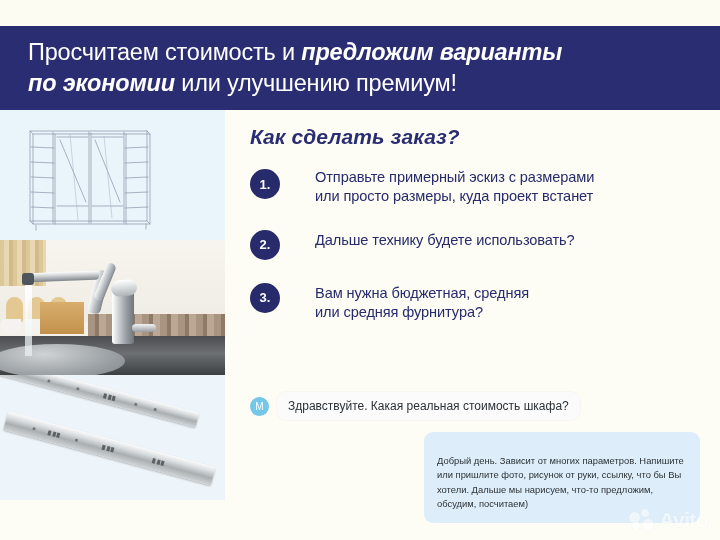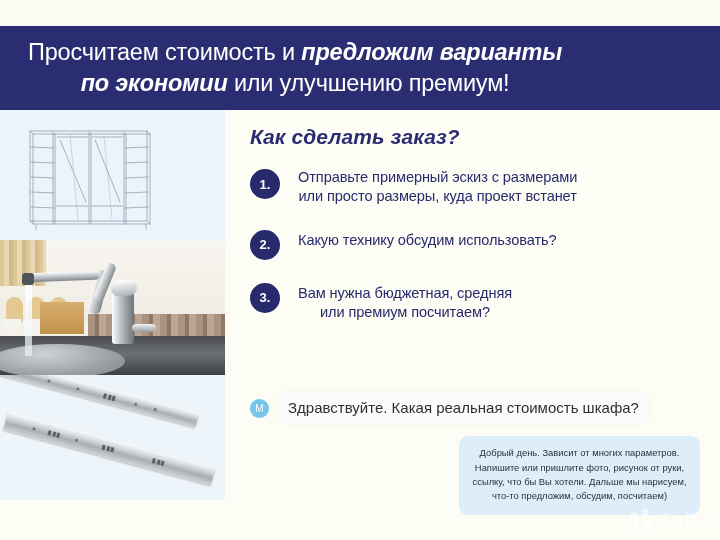--- a/index.html
+++ b/index.html
@@ -6,21 +6,20 @@
   html, body {
     width: 720px; height: 540px;
     overflow: hidden;
     font-family: "Liberation Sans", sans-serif;
     background: #ffffff;
   }
   #page {
     position: relative;
     width: 720px; height: 540px;
     background: #15803d;
-    text-align: center;
   }
 
   
   .top-strip {
     position: absolute; left: 0; top: 0;
     width: 720px; height: 26px;
     background: #fdfcf2;
   }
 
   
@@ -187,21 +186,21 @@
     width: 30px; height: 30px;
     border-radius: 50%;
     background: #272a6b;
     color: #ffffff;
     font-size: 13px;
     font-weight: bold;
     display: flex; align-items: center; justify-content: center;
     margin-top: 1px;
   }
   .step-text {
-    margin-left: 18px;
+    margin-left: 35px;
     color: #272a6b;
     font-size: 14.6px;
     line-height: 1.33;
     white-space: pre-line;
     letter-spacing: -0.1px;
     padding-top: 2px;
   }
   .step-1 .step-text { padding-top: 0; }
 
   
@@ -214,30 +213,30 @@
     color: #ffffff;
     font-size: 10px;
     display: flex; align-items: center; justify-content: center;
   }
   .bubble-in {
     margin-left: 8px;
     background: #fbfbfb;
     border-radius: 9px;
     padding: 6px 11px;
     color: #2c3136;
-    font-size: 15px;
+    font-size: 12px;
     line-height: 1.35;
     box-shadow: 0 0 0 1px rgba(0,0,0,.025);
   }
   .msg-out { display: flex; justify-content: flex-end; margin-top: 12px; }
   .bubble-out {
-    width: 241px;
+    width: 276px;
     background: #ddeefa;
     border-radius: 9px;
-    padding: 10px 13px 12px 13px;
+    padding: 22px 13px 12px 13px;
     color: #2c3136;
     font-size: 9.4px;
     line-height: 1.52;
   }
 
   
   .watermark {
     position: absolute; right: 12px; bottom: 8px;
     display: flex; align-items: center; gap: 4px;
     opacity: .55;
@@ -384,27 +383,27 @@
       <div class="steps">
 
         <div class="step step-1">
           <div class="step-badge">1.</div>
           <div class="step-text">Отправьте примерный эскиз с размерами
 или просто размеры, куда проект встанет</div>
         </div>
 
         <div class="step step-2">
           <div class="step-badge">2.</div>
-          <div class="step-text">Какую технику обсудим использовать?</div>
+          <div class="step-text">Дальше технику будете использовать?</div>
         </div>
 
         <div class="step step-3">
           <div class="step-badge">3.</div>
           <div class="step-text">Вам нужна бюджетная, средняя
-или премиум посчитаем?</div>
+или средняя фурнитура?</div>
         </div>
 
       </div>
 
       <div class="chat">
         <div class="msg-in">
           <div class="avatar">М</div>
           <div class="bubble-in">Здравствуйте. Какая реальная стоимость шкафа?</div>
         </div>
         <div class="msg-out">

